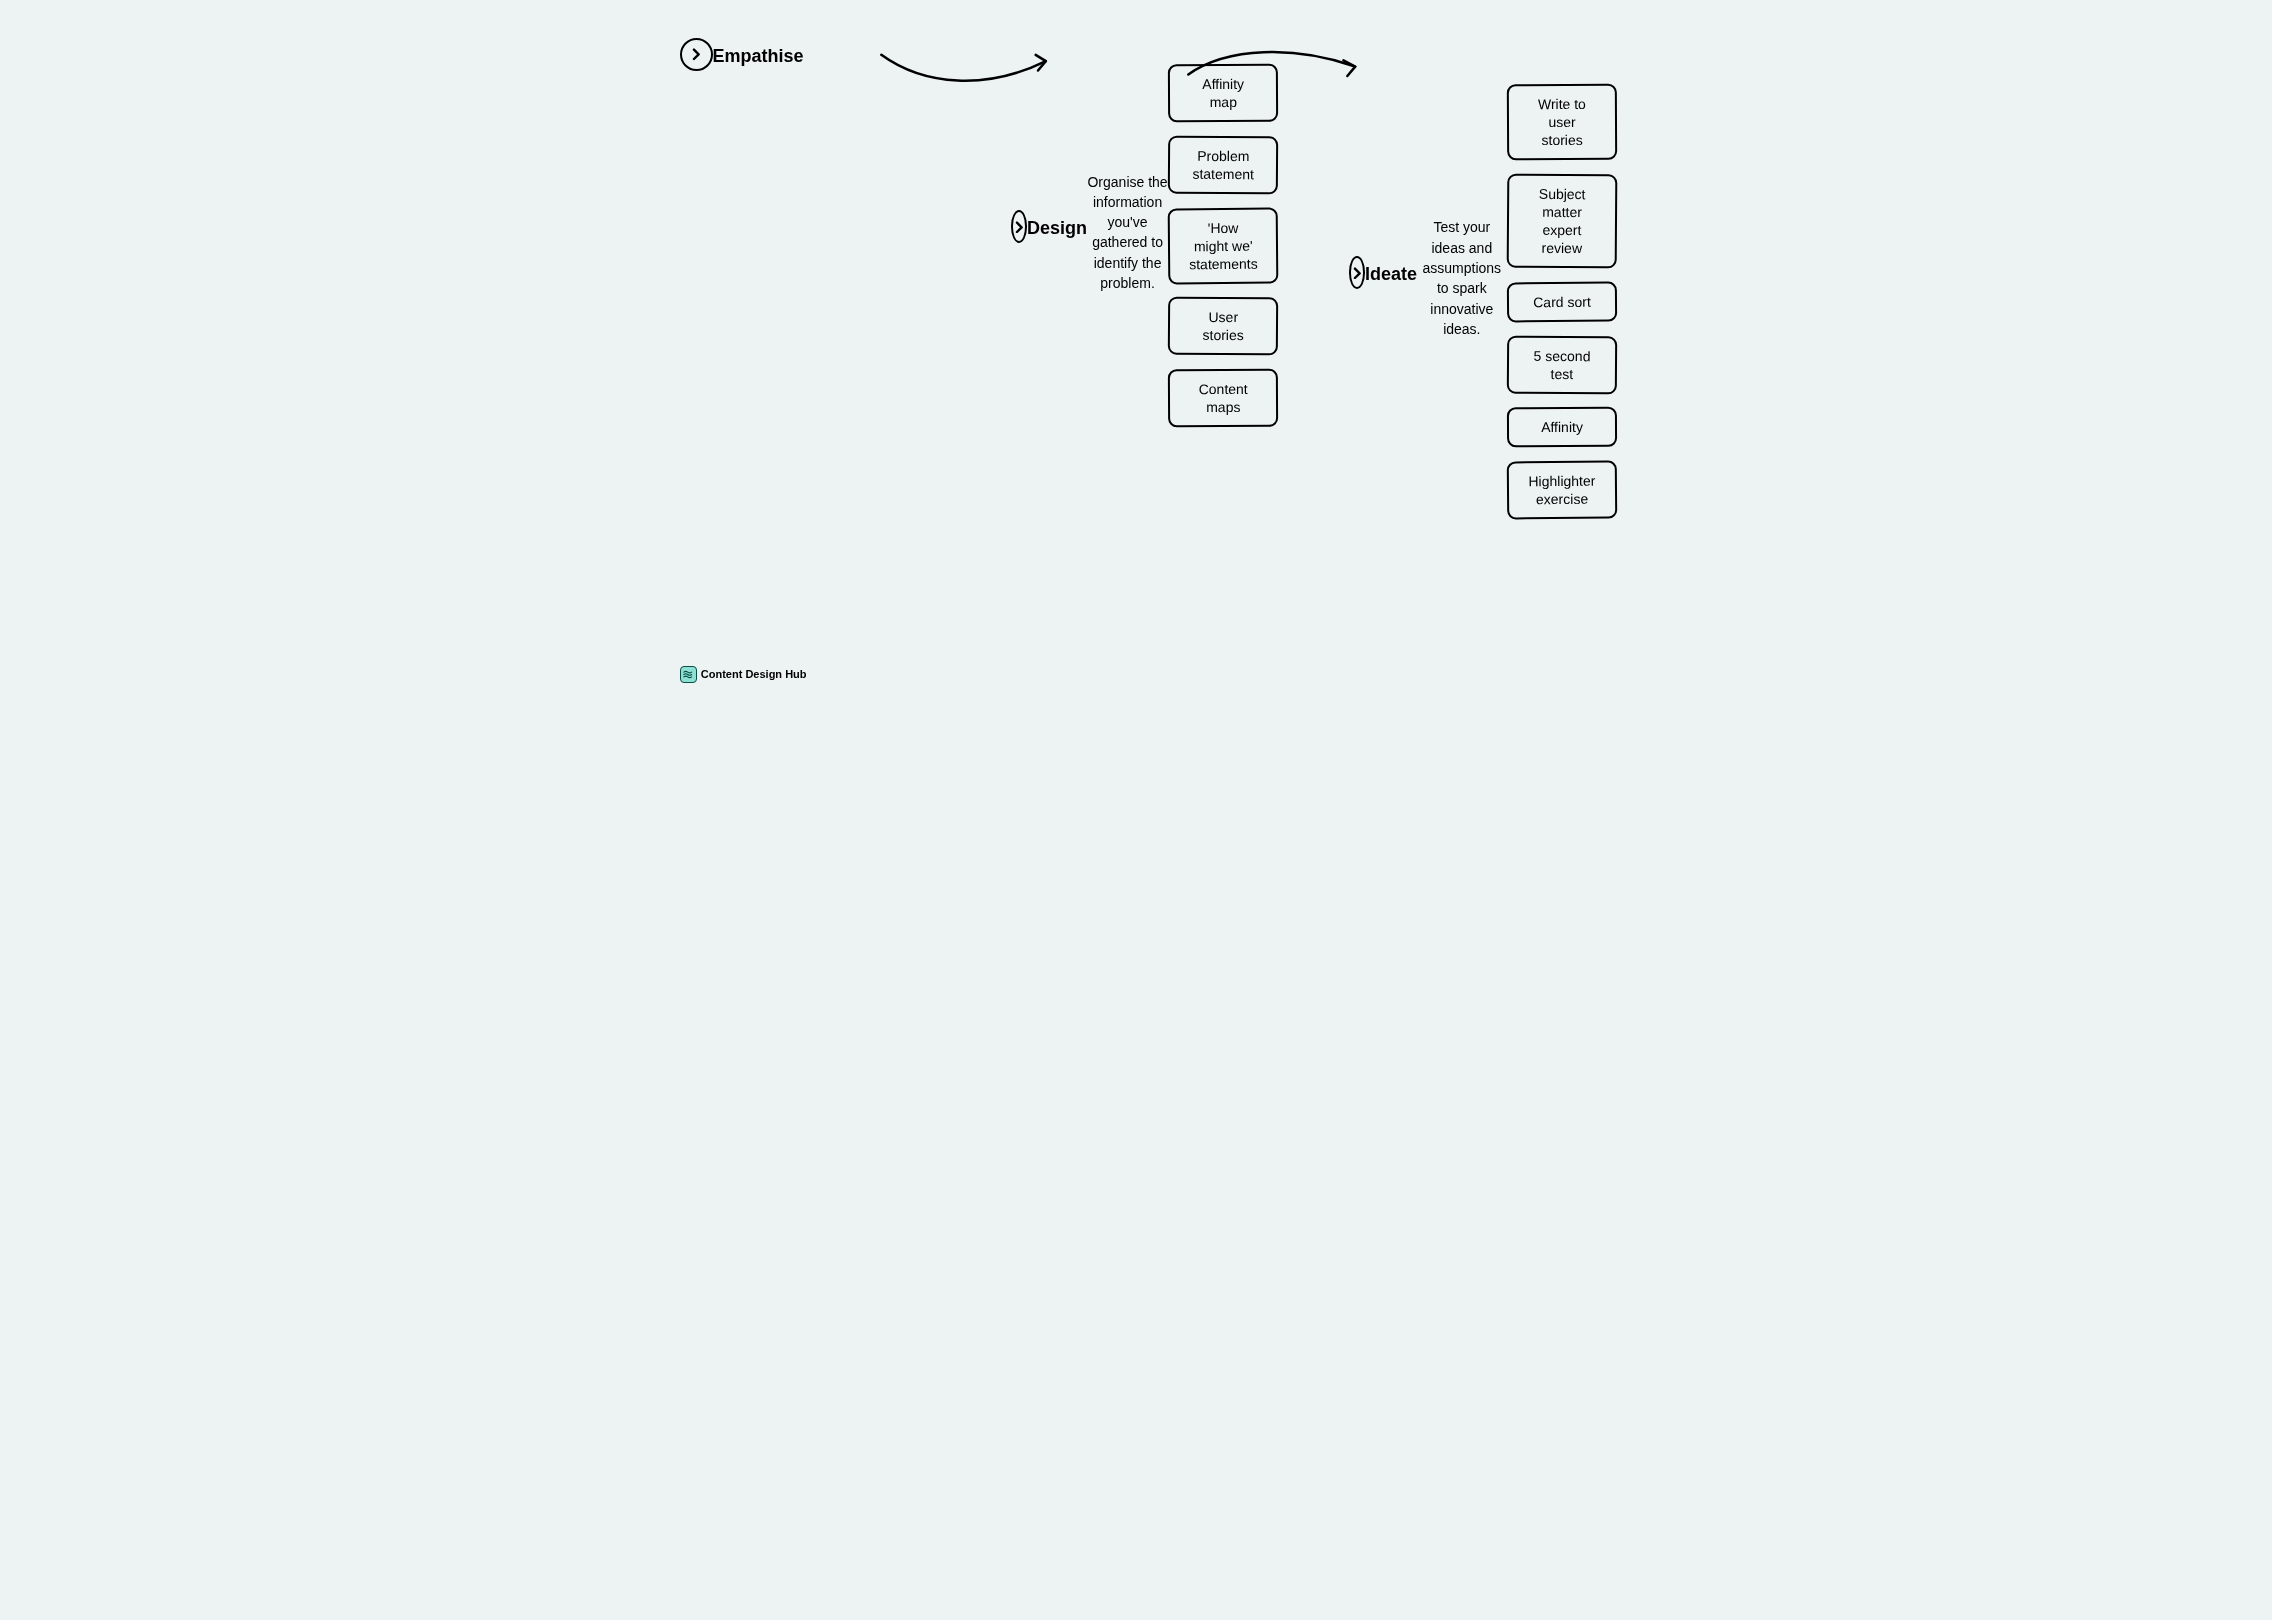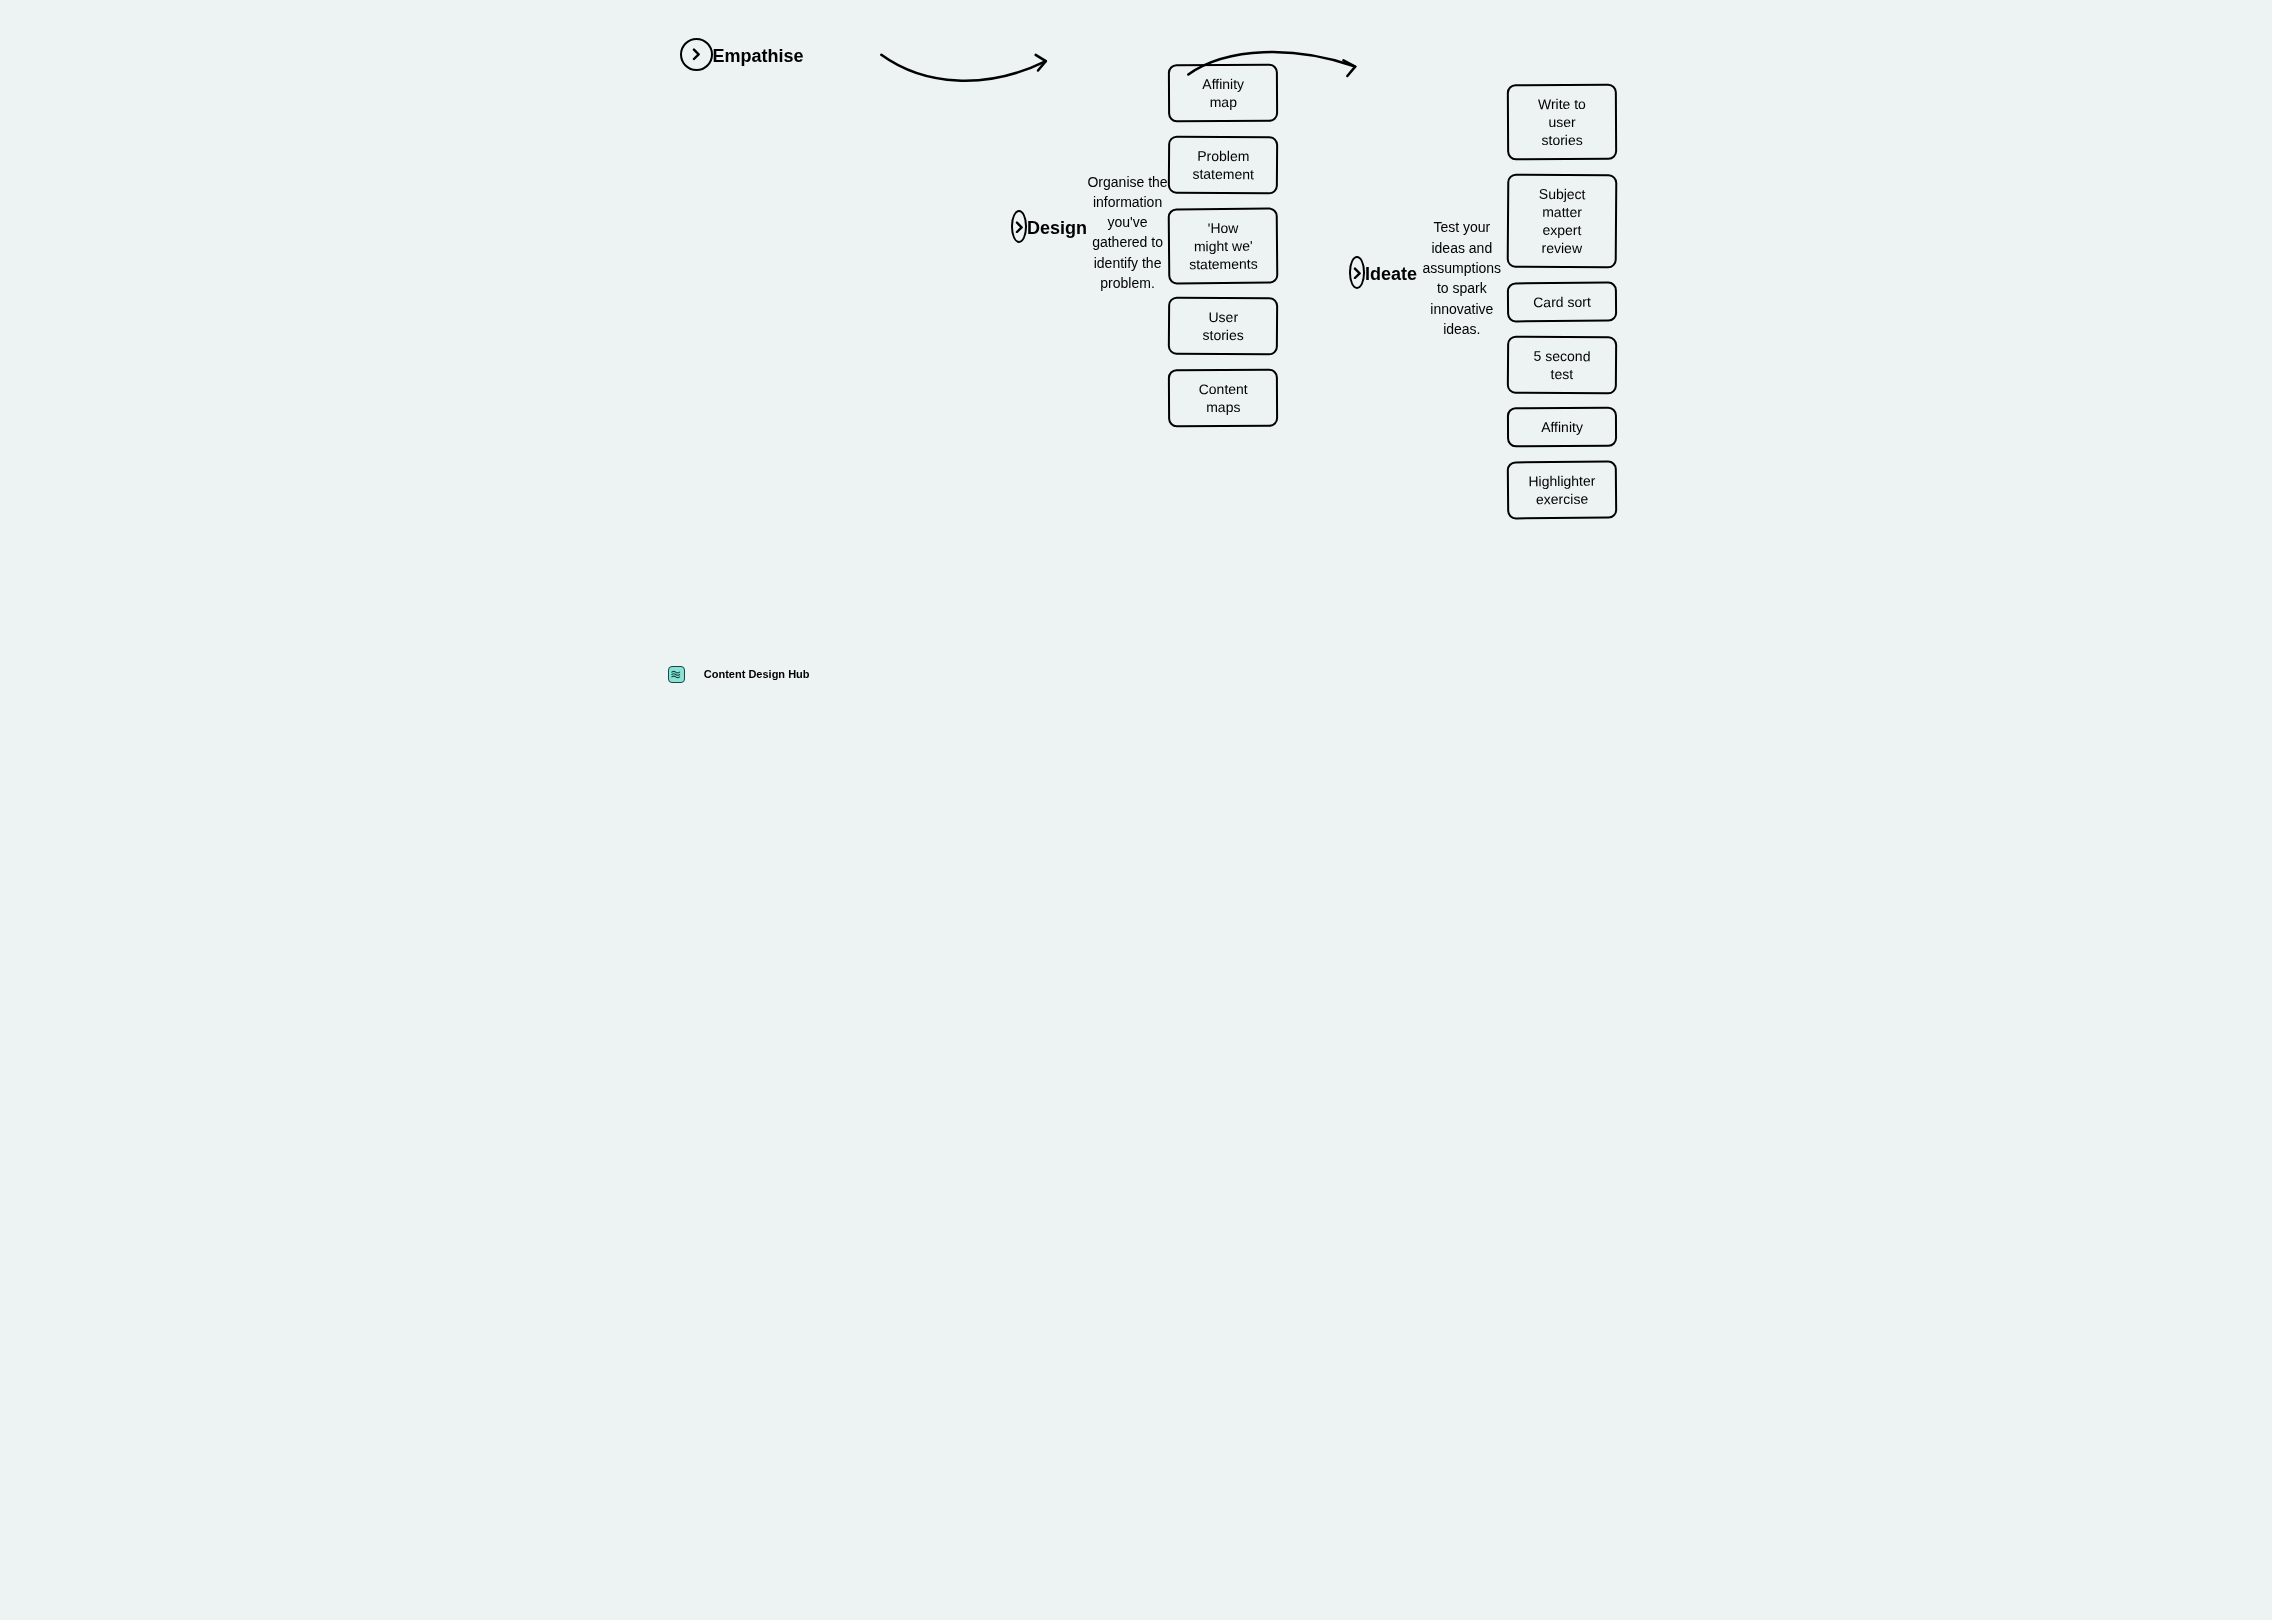--- a/index.html
+++ b/index.html
@@ -82,25 +82,25 @@
     width: 181px;
     height: 47px;
   }
   .arrow svg { width: 100%; height: 100%; overflow: visible; }
   .arrow-1 { left: 229px; }
   .arrow-2 { left: 536px; }
 
   
   .brand {
     position: absolute;
-    left: 20px;
+    left: 32px;
     bottom: 14px;
     display: flex;
     align-items: center;
-    gap: 19px;
+    gap: 4px;
     font-size: 11px;
     font-weight: 700;
   }
   .brand-icon {
     width: 17.3px;
     height: 17.3px;
     border: 1.6px solid #0a4d45;
     border-radius: 4px;
     background: #8fe0d4;
     display: flex;

